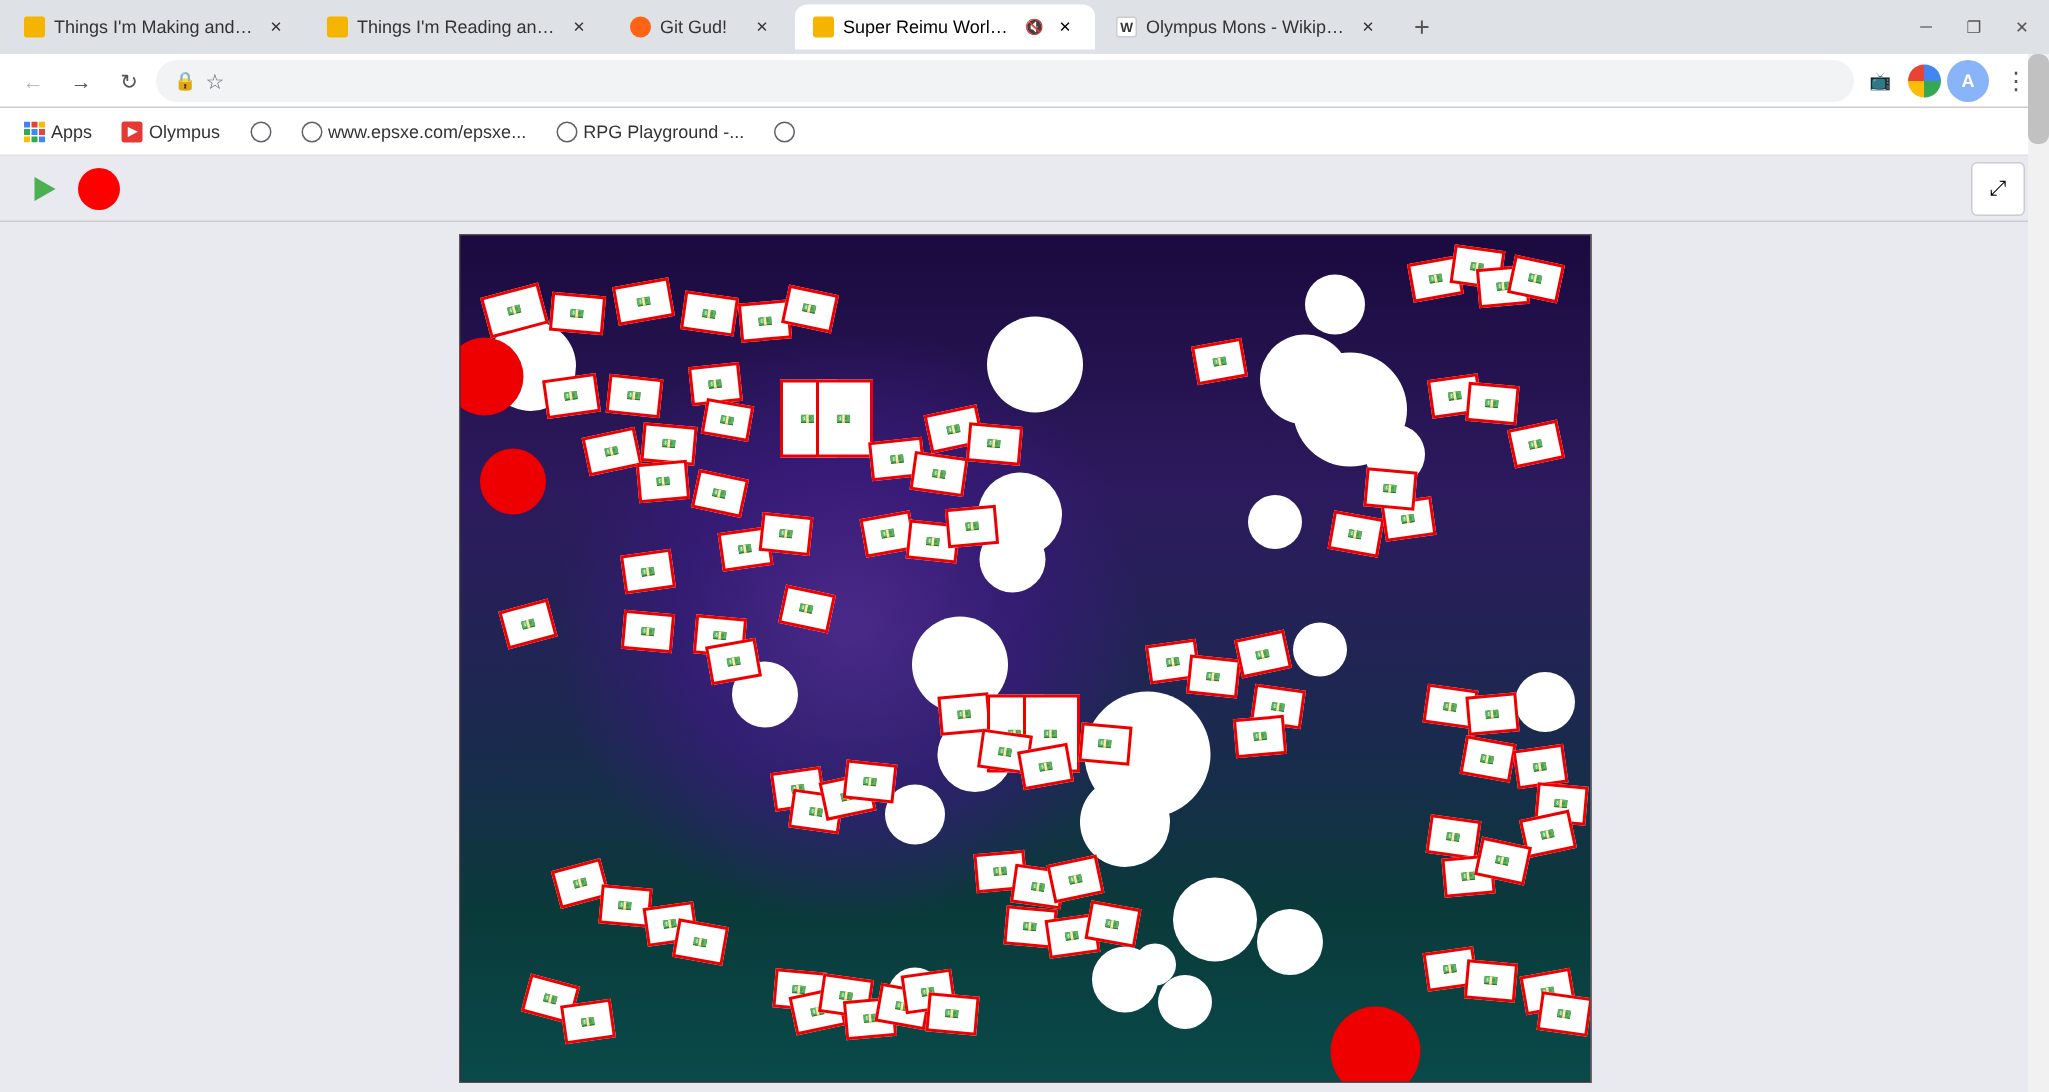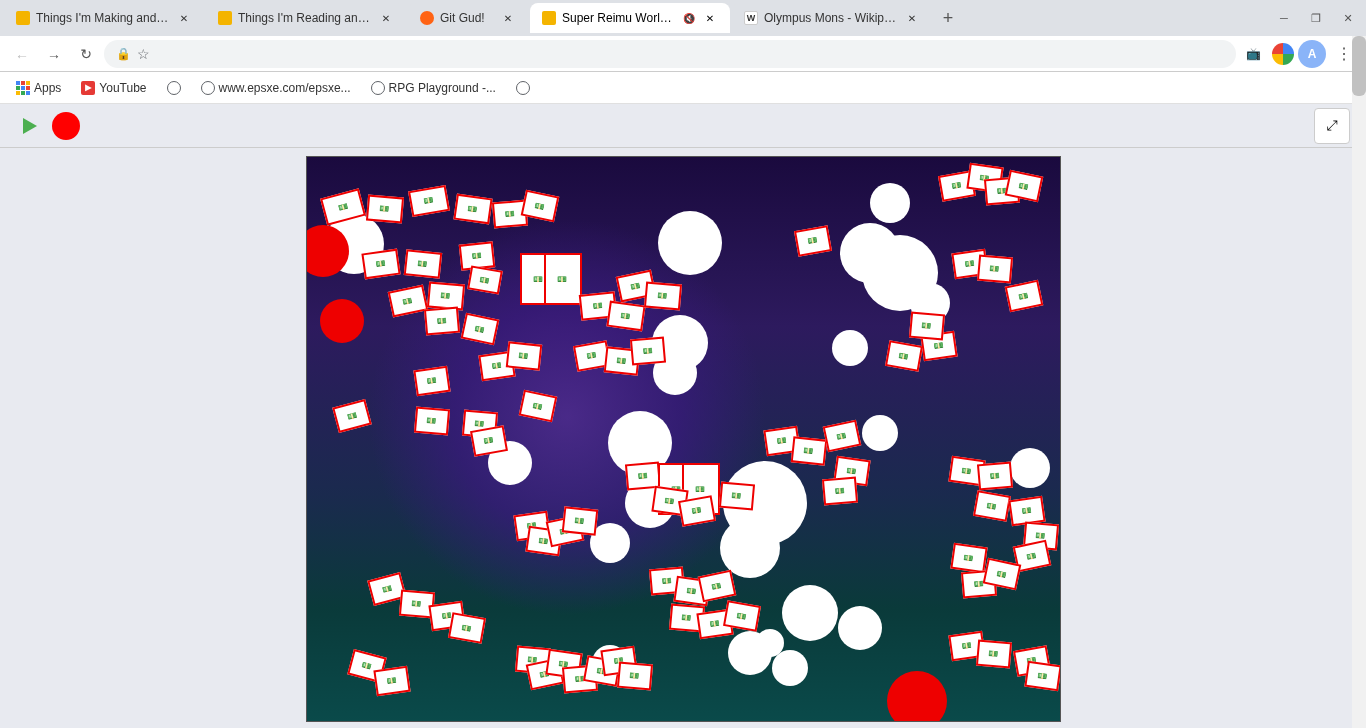--- a/index.html
+++ b/index.html
@@ -401,21 +401,21 @@
       <rect x="5" y="5" width="4" height="4" fill="#4285f4"></rect>
       <rect x="10" y="5" width="4" height="4" fill="#ea4335"></rect>
       <rect x="0" y="10" width="4" height="4" fill="#fbbc05"></rect>
       <rect x="5" y="10" width="4" height="4" fill="#34a853"></rect>
       <rect x="10" y="10" width="4" height="4" fill="#4285f4"></rect>
     </svg>
     <span>Apps</span>
   </div>
   <div class="bookmark-item">
     <span class="fav-red" style="display:inline-flex;align-items:center;justify-content:center;color:white;font-size:8px;font-weight:bold;">▶</span>
-    <span>YouTube</span>
+    <span>Olympus</span>
   </div>
   <div class="bookmark-item">
     <span class="bm-globe"></span>
   </div>
   <div class="bookmark-item">
     <span class="bm-globe"></span>
     <span>www.epsxe.com/epsxe...</span>
   </div>
   <div class="bookmark-item">
     <span class="bm-globe"></span>

